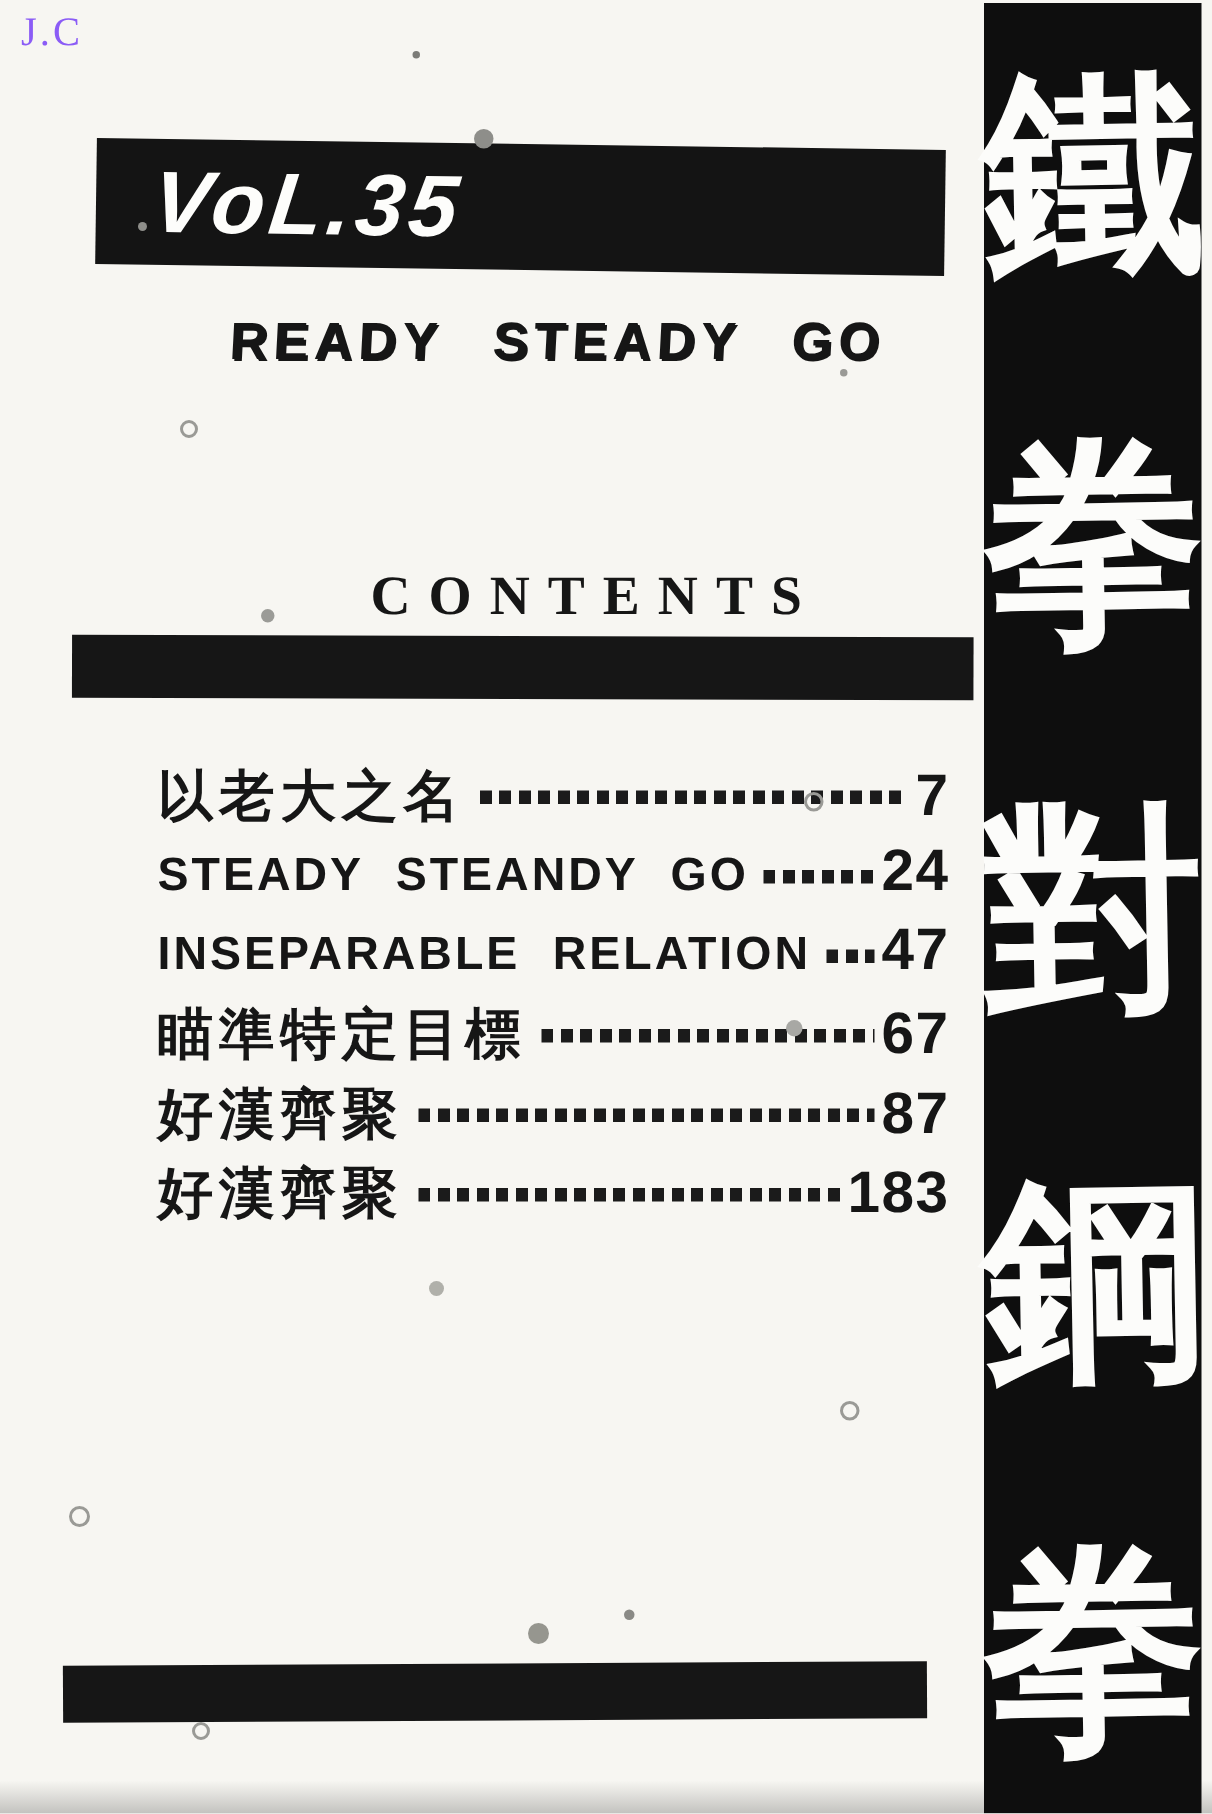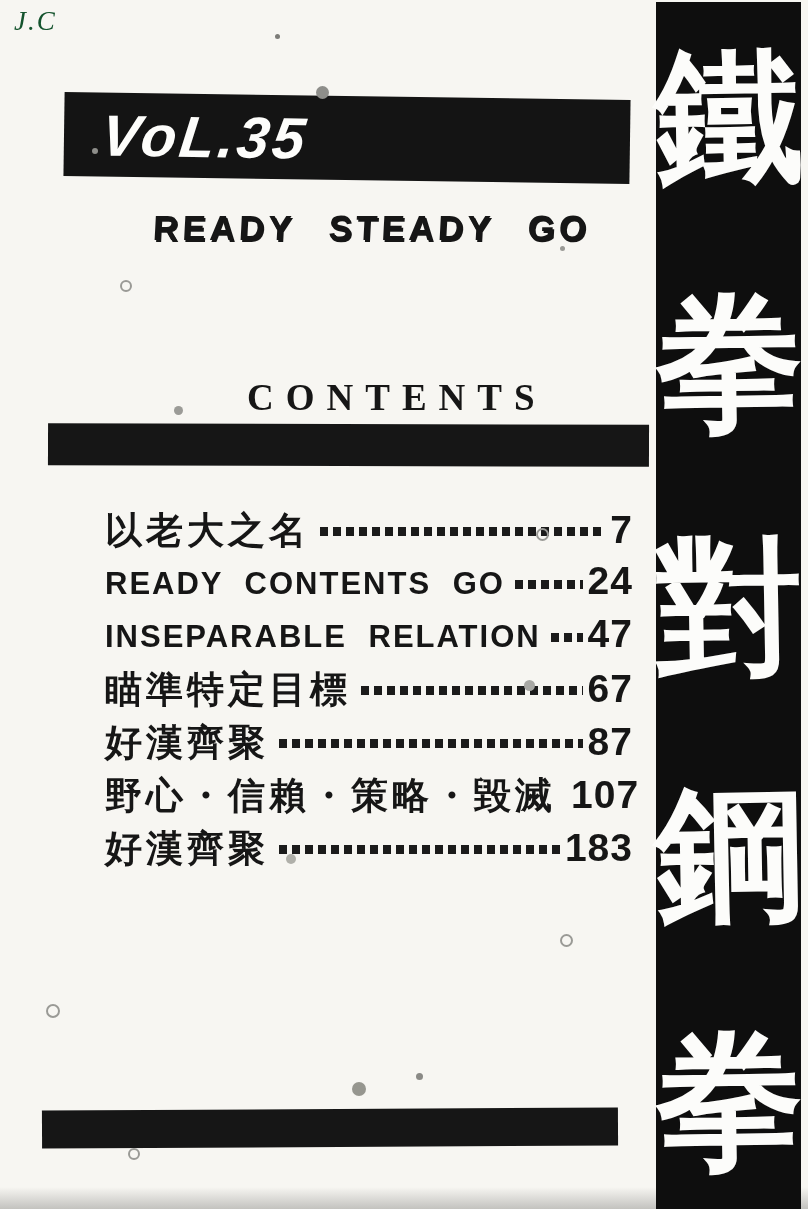--- a/index.html
+++ b/index.html
@@ -11,24 +11,23 @@
     overflow: hidden;
     font-family: "Liberation Sans", sans-serif;
     color: #141414;
   }
 
   
   .corner-mark {
     position: absolute;
     left: 14px; top: 6px;
     font-family: "Liberation Serif", serif;
-    font-style: italic;
     font-size: 27px;
     letter-spacing: 2px;
-    color: #14532d;
+    color: #8b5cf6;
     text-align: center;
   }
 
   
   .vol-banner {
     position: absolute;
     left: 64px; top: 96px;
     width: 566px; height: 84px;
     background: #141414;
     transform: rotate(0.8deg);
@@ -187,43 +186,38 @@
 
   <div class="rule-top"></div>
 
   <div class="toc-list">
       <div class="toc-row">
         <span class="toc-title cjk">以老大之名</span>
         <span class="toc-leader"></span>
         <span class="toc-page">7</span>
       </div>
       <div class="toc-row">
-        <span class="toc-title latin">READY CONTENTS GO</span>
+        <span class="toc-title latin">STEADY STEANDY GO</span>
         <span class="toc-leader"></span>
         <span class="toc-page">24</span>
       </div>
       <div class="toc-row">
         <span class="toc-title latin">INSEPARABLE RELATION</span>
         <span class="toc-leader"></span>
         <span class="toc-page">47</span>
       </div>
       <div class="toc-row">
         <span class="toc-title cjk">瞄準特定目標</span>
         <span class="toc-leader"></span>
         <span class="toc-page">67</span>
       </div>
       <div class="toc-row">
         <span class="toc-title cjk">好漢齊聚</span>
         <span class="toc-leader"></span>
         <span class="toc-page">87</span>
-      </div>
-      <div class="toc-row">
-        <span class="toc-title cjk">野心・信賴・策略・毀滅</span>
-        <span class="toc-leader"></span>
-        <span class="toc-page">107</span>
       </div>
       <div class="toc-row">
         <span class="toc-title cjk">好漢齊聚</span>
         <span class="toc-leader"></span>
         <span class="toc-page">183</span>
       </div>
     </div>
 
   <div class="rule-bottom"></div>
 

